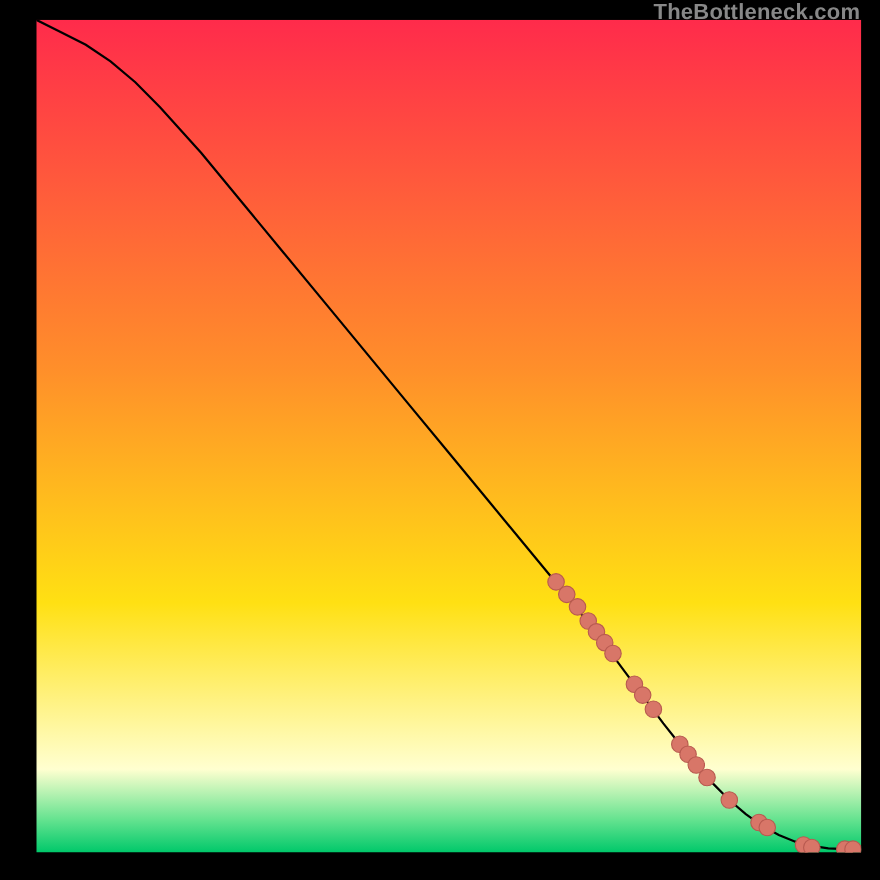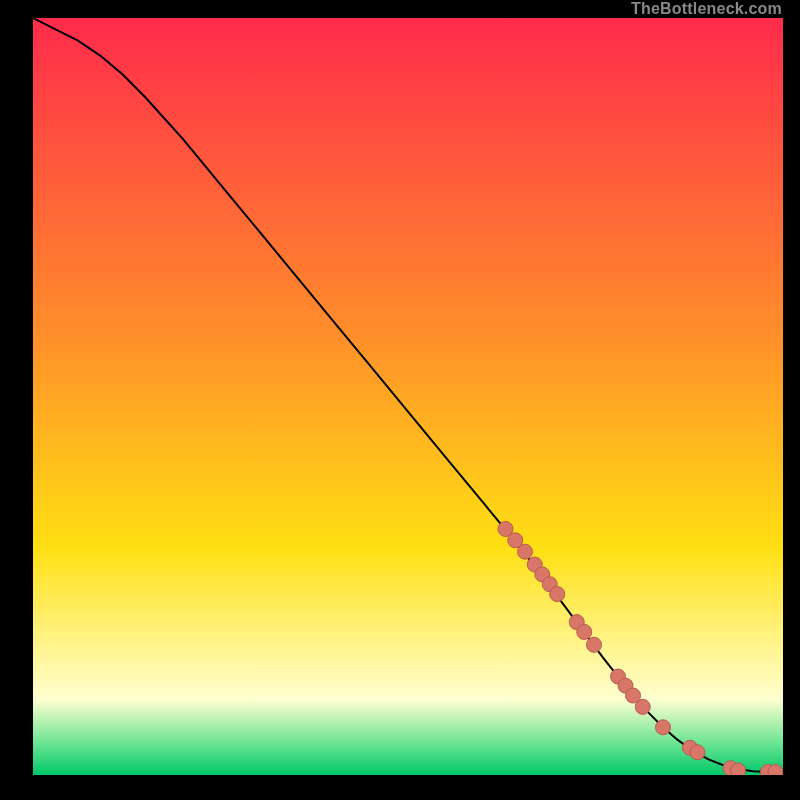--- a/index.html
+++ b/index.html
@@ -21,21 +21,21 @@
     left: 33px;
     top: 18px;
     width: 750px;
     height: 757px;
   }
   .watermark {
     position: absolute;
     top: 0px;
     right: 18px;
     font-family: Arial, Helvetica, sans-serif;
-    font-size: 16px;
+    font-size: 20px;
     font-weight: 600;
     color: #888;
     letter-spacing: 0.2px;
     user-select: none;
   }
 </style>
 </head>
 <body>
 
 <div class="stage">

